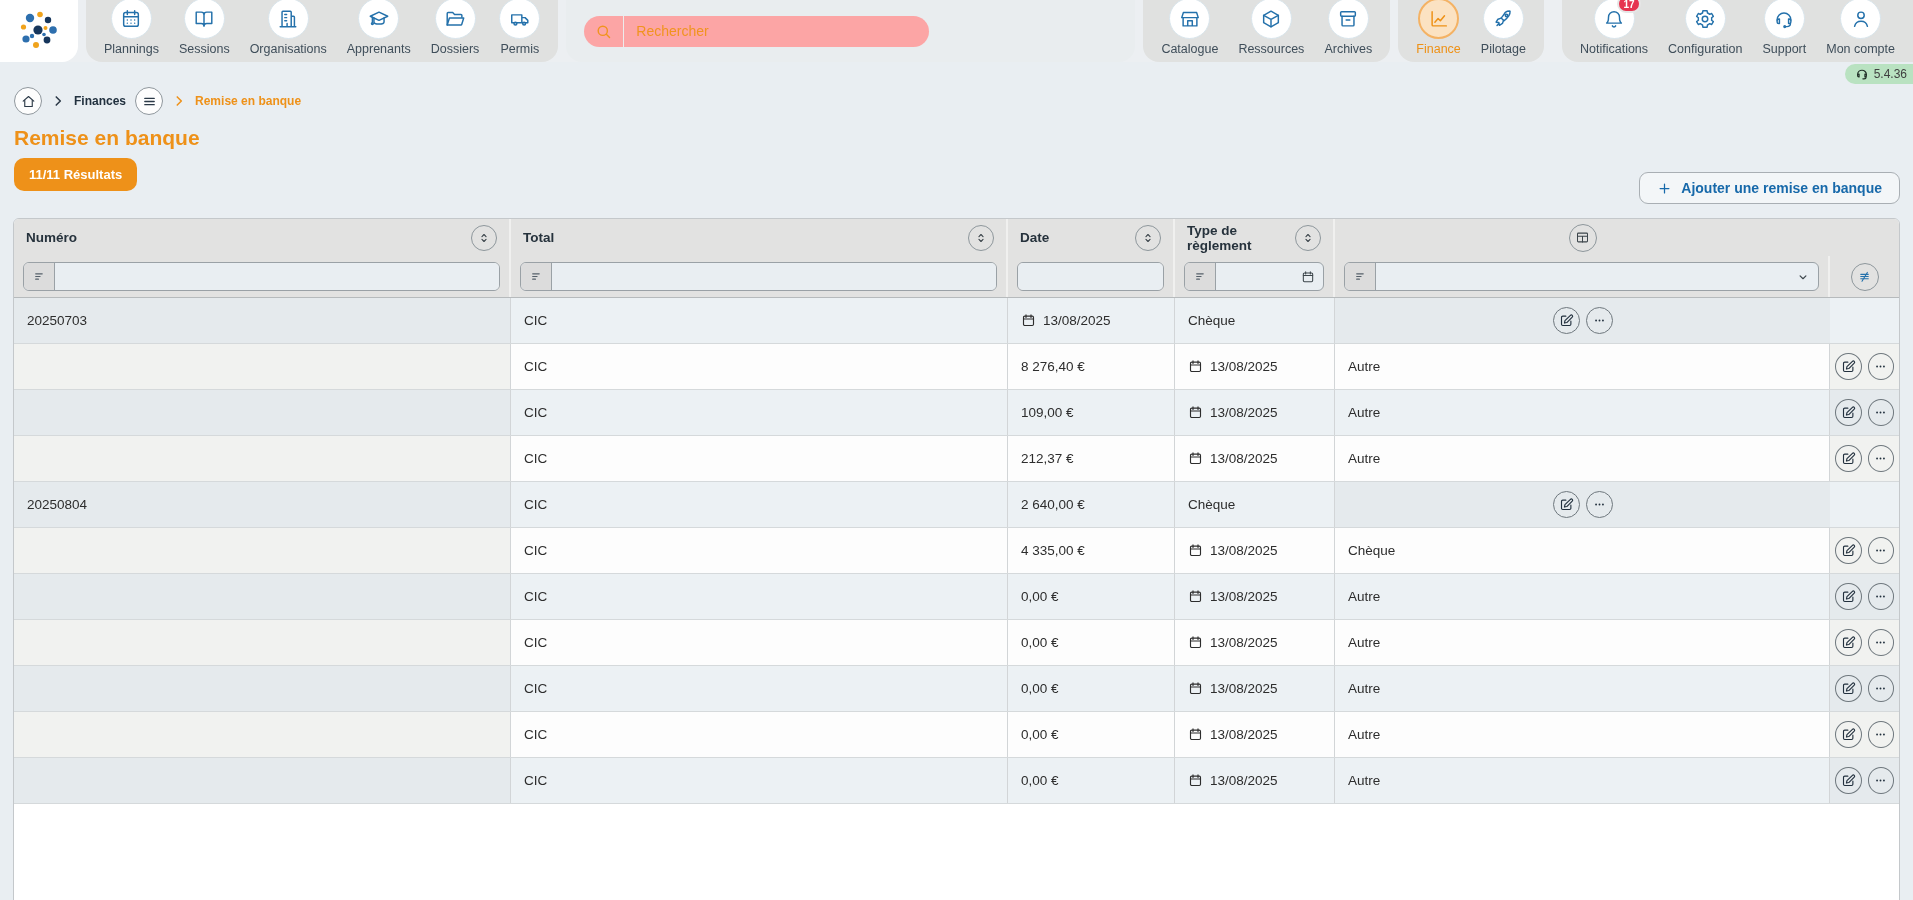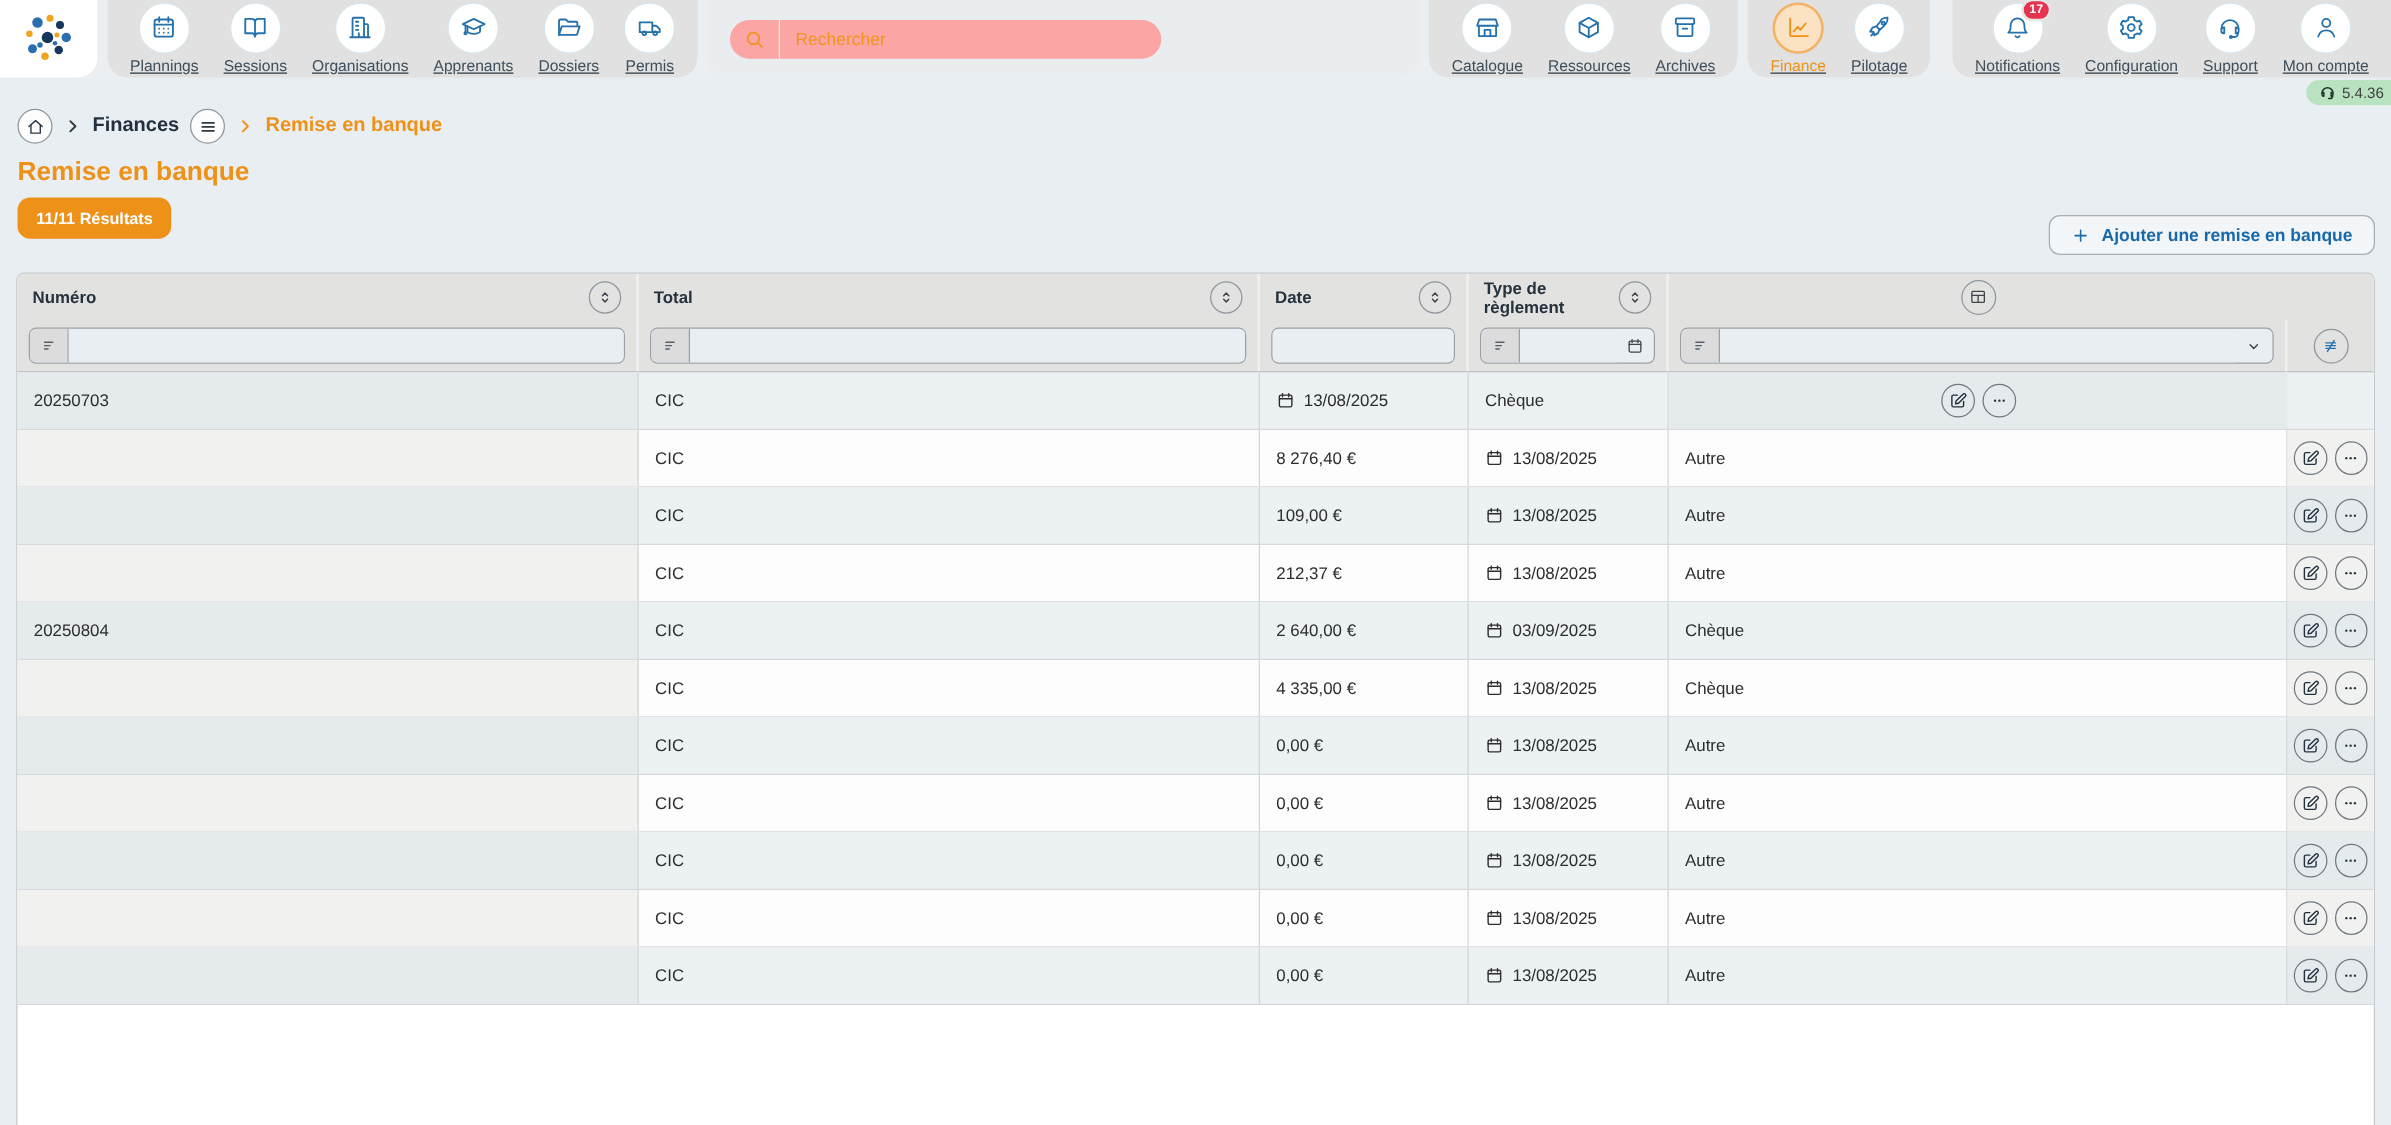--- a/index.html
+++ b/index.html
@@ -8,21 +8,21 @@
     font-family:"Liberation Sans", sans-serif;
     background:#e9eef2;
     color:#2c3a46;
     position:relative;
   }
   svg { display:block; }
 
   
   .topbar { height:62px; display:flex; align-items:stretch; background:#eceff2; }
   .logo-tile { width:78px; background:#ffffff; border-radius:0 0 16px 0; display:flex; align-items:center; justify-content:center; flex:none; }
-  .nav-group { background:#e0e1e0; border-radius:0 0 16px 16px; display:flex; align-items:center; padding:0 8px; margin-left:8px;text-decoration:underline; }
+  .nav-group { background:#e0e1e0; border-radius:0 0 16px 16px; display:flex; align-items:flex-end; padding:0 8px; margin-left:8px; }
   .nav-group.last { margin-right:0; border-radius:0 0 0 16px; }
   .search-zone { flex:1; background:#e9edef; border-radius:0 0 16px 16px; margin-left:8px; display:flex; align-items:center; padding:0 18px; min-width:340px; }
   .nav-item { display:flex; flex-direction:column; align-items:center; justify-content:center; padding:5px 10px 6px; cursor:pointer; position:relative; }
   .nav-circle { width:41px; height:41px; border-radius:50%; background:#fff; border:1px solid #d9e5ec; color:#2471ab; display:flex; align-items:center; justify-content:center; position:relative; }
   .nav-label { font-size:12.5px; color:#3f4e5a; margin-top:3px; white-space:nowrap; }
   .nav-item.active .nav-circle { background:#fbe2c2; border:2px solid #f4b264; color:#ee9116; }
   .nav-item.active .nav-label { color:#ee9116; }
   .notif-badge { position:absolute; top:-4px; right:-7px; min-width:18px; height:18px; border-radius:9px; background:#e63450; color:#fff; font-size:10px; font-weight:bold; display:flex; align-items:center; justify-content:center; padding:0 4px; border:2px solid #e6e6e6; }
 
   .search-pill { background:#fca5a5; border-radius:16px; height:31px; width:345px; display:flex; align-items:center; overflow:hidden; }
@@ -31,21 +31,21 @@
   .search-pill input::placeholder { color:#f0941f; opacity:1; }
 
   
   .version-badge { position:absolute; top:64px; right:0; background:#b9e2c1; border-radius:12px 0 0 12px; padding:3px 6px 3px 10px; display:flex; align-items:center; gap:5px; font-size:12px; color:#404040; }
 
   
   .breadcrumb { display:flex; align-items:center; gap:9px; margin:25px 14px 0; }
   .crumb-btn { width:28px; height:28px; border-radius:50%; background:#fdfdfd; border:1px solid #8f979d; display:flex; align-items:center; justify-content:center; color:#2b3947; cursor:pointer; }
   .crumb-sep { color:#2b3947; display:flex; }
   .crumb-sep.orange { color:#ee9119; }
-  .crumb-label { font-size:16px; font-weight:bold; color:#22313f; }
+  .crumb-label { font-size:12px; font-weight:bold; color:#22313f; }
   .crumb-label.current { color:#ee9119; }
 
   .page-title { margin:11px 14px 0; font-size:21px; font-weight:bold; color:#ee9119; }
 
   .actions-row { position:relative; height:58px; margin:6px 13px 4px; }
   .results-chip { position:absolute; left:1px; top:2px; background:#ee9119; color:#fff; font-weight:bold; font-size:13px; padding:9px 15px; border-radius:10px; }
   .add-btn { position:absolute; right:0; top:16px; display:flex; align-items:center; gap:9px; border:1px solid #a9afb4; background:rgba(255,255,255,0.45); border-radius:9px; padding:7px 17px; color:#1769aa; font-weight:bold; font-size:14px; font-family:inherit; cursor:pointer; }
 
   
   .table-card { margin:0 13px; background:#fff; border:1px solid #c4c8cb; border-radius:6px; height:797px; overflow:hidden; }
@@ -525,26 +525,20 @@
               <circle cx="12" cy="12" r="1.5"></circle>
               <circle cx="17.5" cy="12" r="1.5"></circle>
             </svg>
           </button>
         </div>
       </div>
       <div class="grid trow odd">
         <div class="cell pinned">20250804</div>
         <div class="cell">CIC</div>
         <div class="cell">2 640,00 €</div>
-        <div class="cell date"><span class="cal">
-            <svg width="15" height="15" viewBox="0 0 24 24" fill="none" stroke="currentColor" stroke-width="1.8" stroke-linecap="round">
-              <rect x="4" y="5" width="16" height="15" rx="2"></rect>
-              <path d="M8 3v4M16 3v4M4 9.5h16"></path>
-            </svg>
-          </span>03/09/2025</div>
         <div class="cell">Chèque</div>
         <div class="cell actions pinned">
           <button class="cbtn">
             <svg width="15" height="15" viewBox="0 0 24 24" fill="none" stroke="currentColor" stroke-width="1.8" stroke-linecap="round" stroke-linejoin="round">
               <path d="M11 5H6a2 2 0 0 0-2 2v11a2 2 0 0 0 2 2h11a2 2 0 0 0 2-2v-5"></path>
               <path d="M18.3 3.7a2 2 0 0 1 2.9 2.9L12.5 15.3l-3.8.8.8-3.8z"></path>
             </svg>
           </button>
           <button class="cbtn">
             <svg width="15" height="15" viewBox="0 0 24 24" fill="currentColor">

